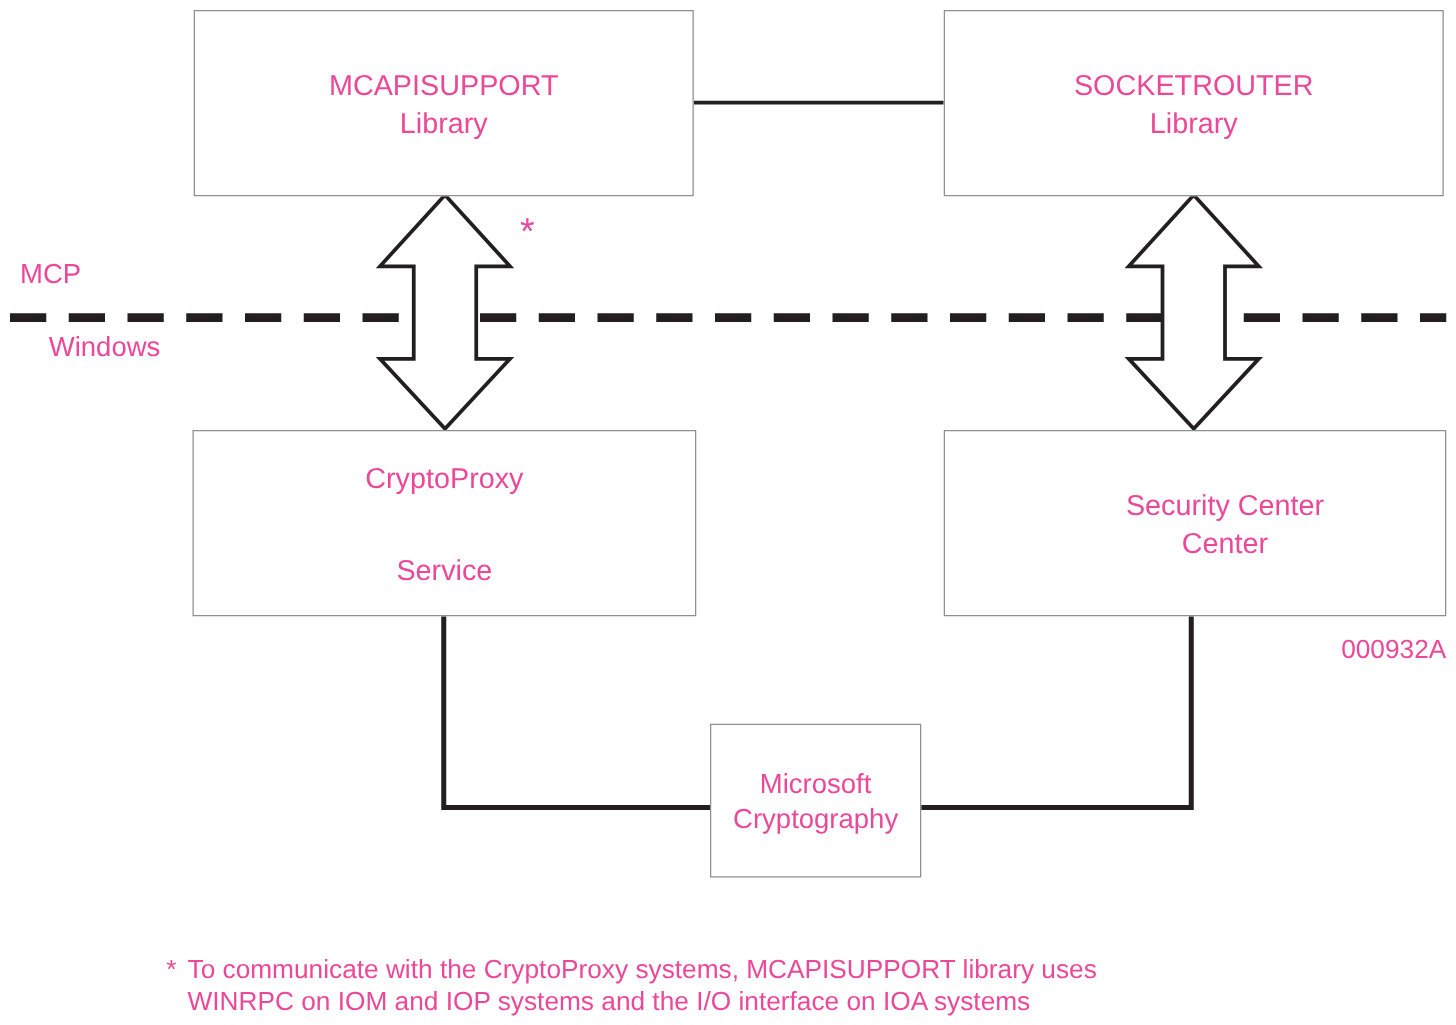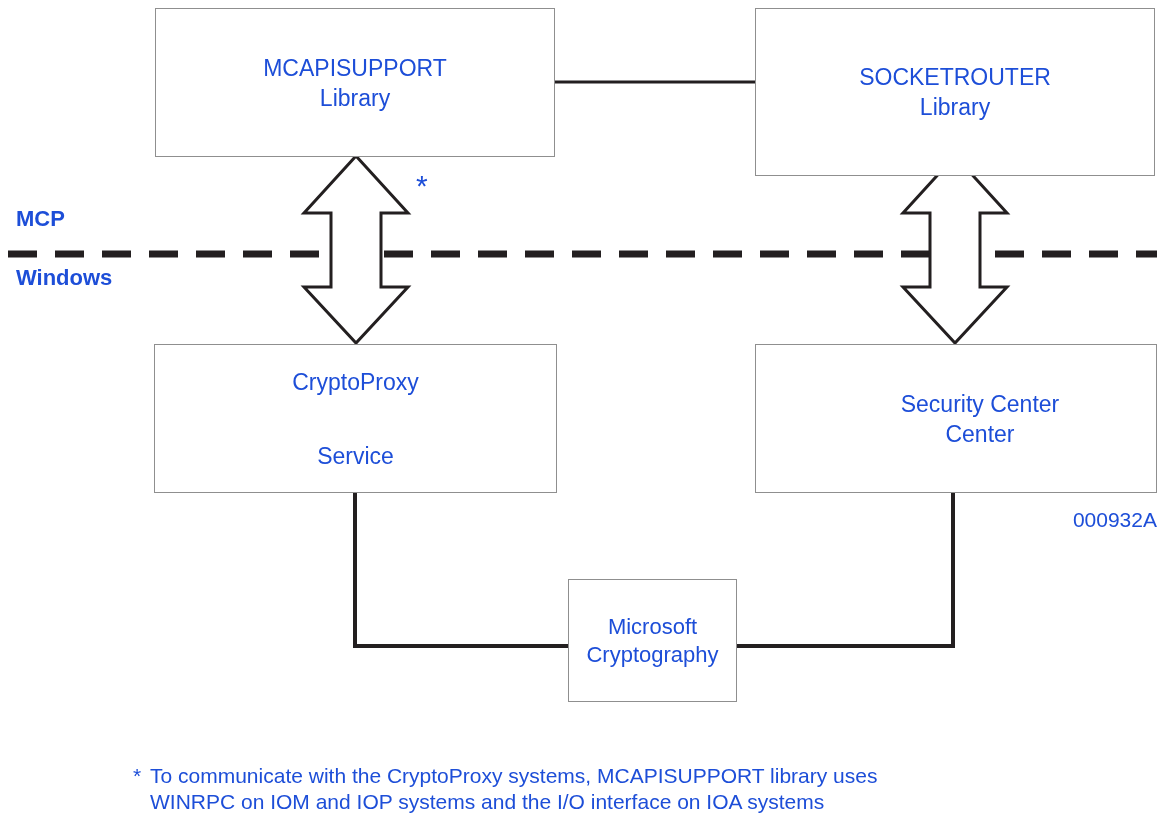--- a/index.html
+++ b/index.html
@@ -2,21 +2,21 @@
 <html><head>
 <meta charset="utf-8">
 <style>
   html, body { margin: 0; padding: 0; background: #ffffff; }
   .canvas {
     position: relative;
     width: 1165px;
     height: 820px;
     background: #ffffff;
     font-family: "Liberation Sans", "DejaVu Sans", sans-serif;
-    color: #1d4ed8;
+    color: #ec4899;
     overflow: hidden;
   }
   .layer-svg {
     position: absolute;
     left: 0; top: 0;
     width: 1165px; height: 820px;
   }
   .box {
     position: absolute;
     background: #ffffff;
@@ -24,33 +24,32 @@
     display: flex;
     flex-direction: column;
     align-items: center;
     justify-content: center;
     text-align: center;
     font-size: 23px;
     line-height: 30px;
     box-sizing: border-box;
   }
   .box-mcapisupport    { left: 155px; top: 8px;   width: 400px; height: 149px; }
-  .box-socketrouter    { left: 755px; top: 8px;   width: 400px; height: 168px; }
+  .box-socketrouter    { left: 755px; top: 8px;   width: 400px; height: 149px; }
   .box-cryptoproxy     { left: 154px; top: 344px; width: 403px; height: 149px; gap: 44px; }
   .box-security-center { left: 755px; top: 344px; width: 402px; height: 149px; padding-left: 48px; }
   .box-ms-crypto       { left: 568px; top: 579px; width: 169px; height: 123px; font-size: 22px; line-height: 28px; }
   .divider-label {
     position: absolute;
     left: 16px;
     font-size: 22px;
     line-height: 26px;
-    font-weight: bold;
   }
   .label-mcp     { top: 206px; }
-  .label-windows { top: 265px; }
+  .label-windows { top: 265px; margin-left: 23px; }
   .asterisk-marker {
     position: absolute;
     left: 416px;
     top: 171px;
     font-size: 30px;
     line-height: 30px;
   }
   .figure-id {
     position: absolute;
     right: 8px;

